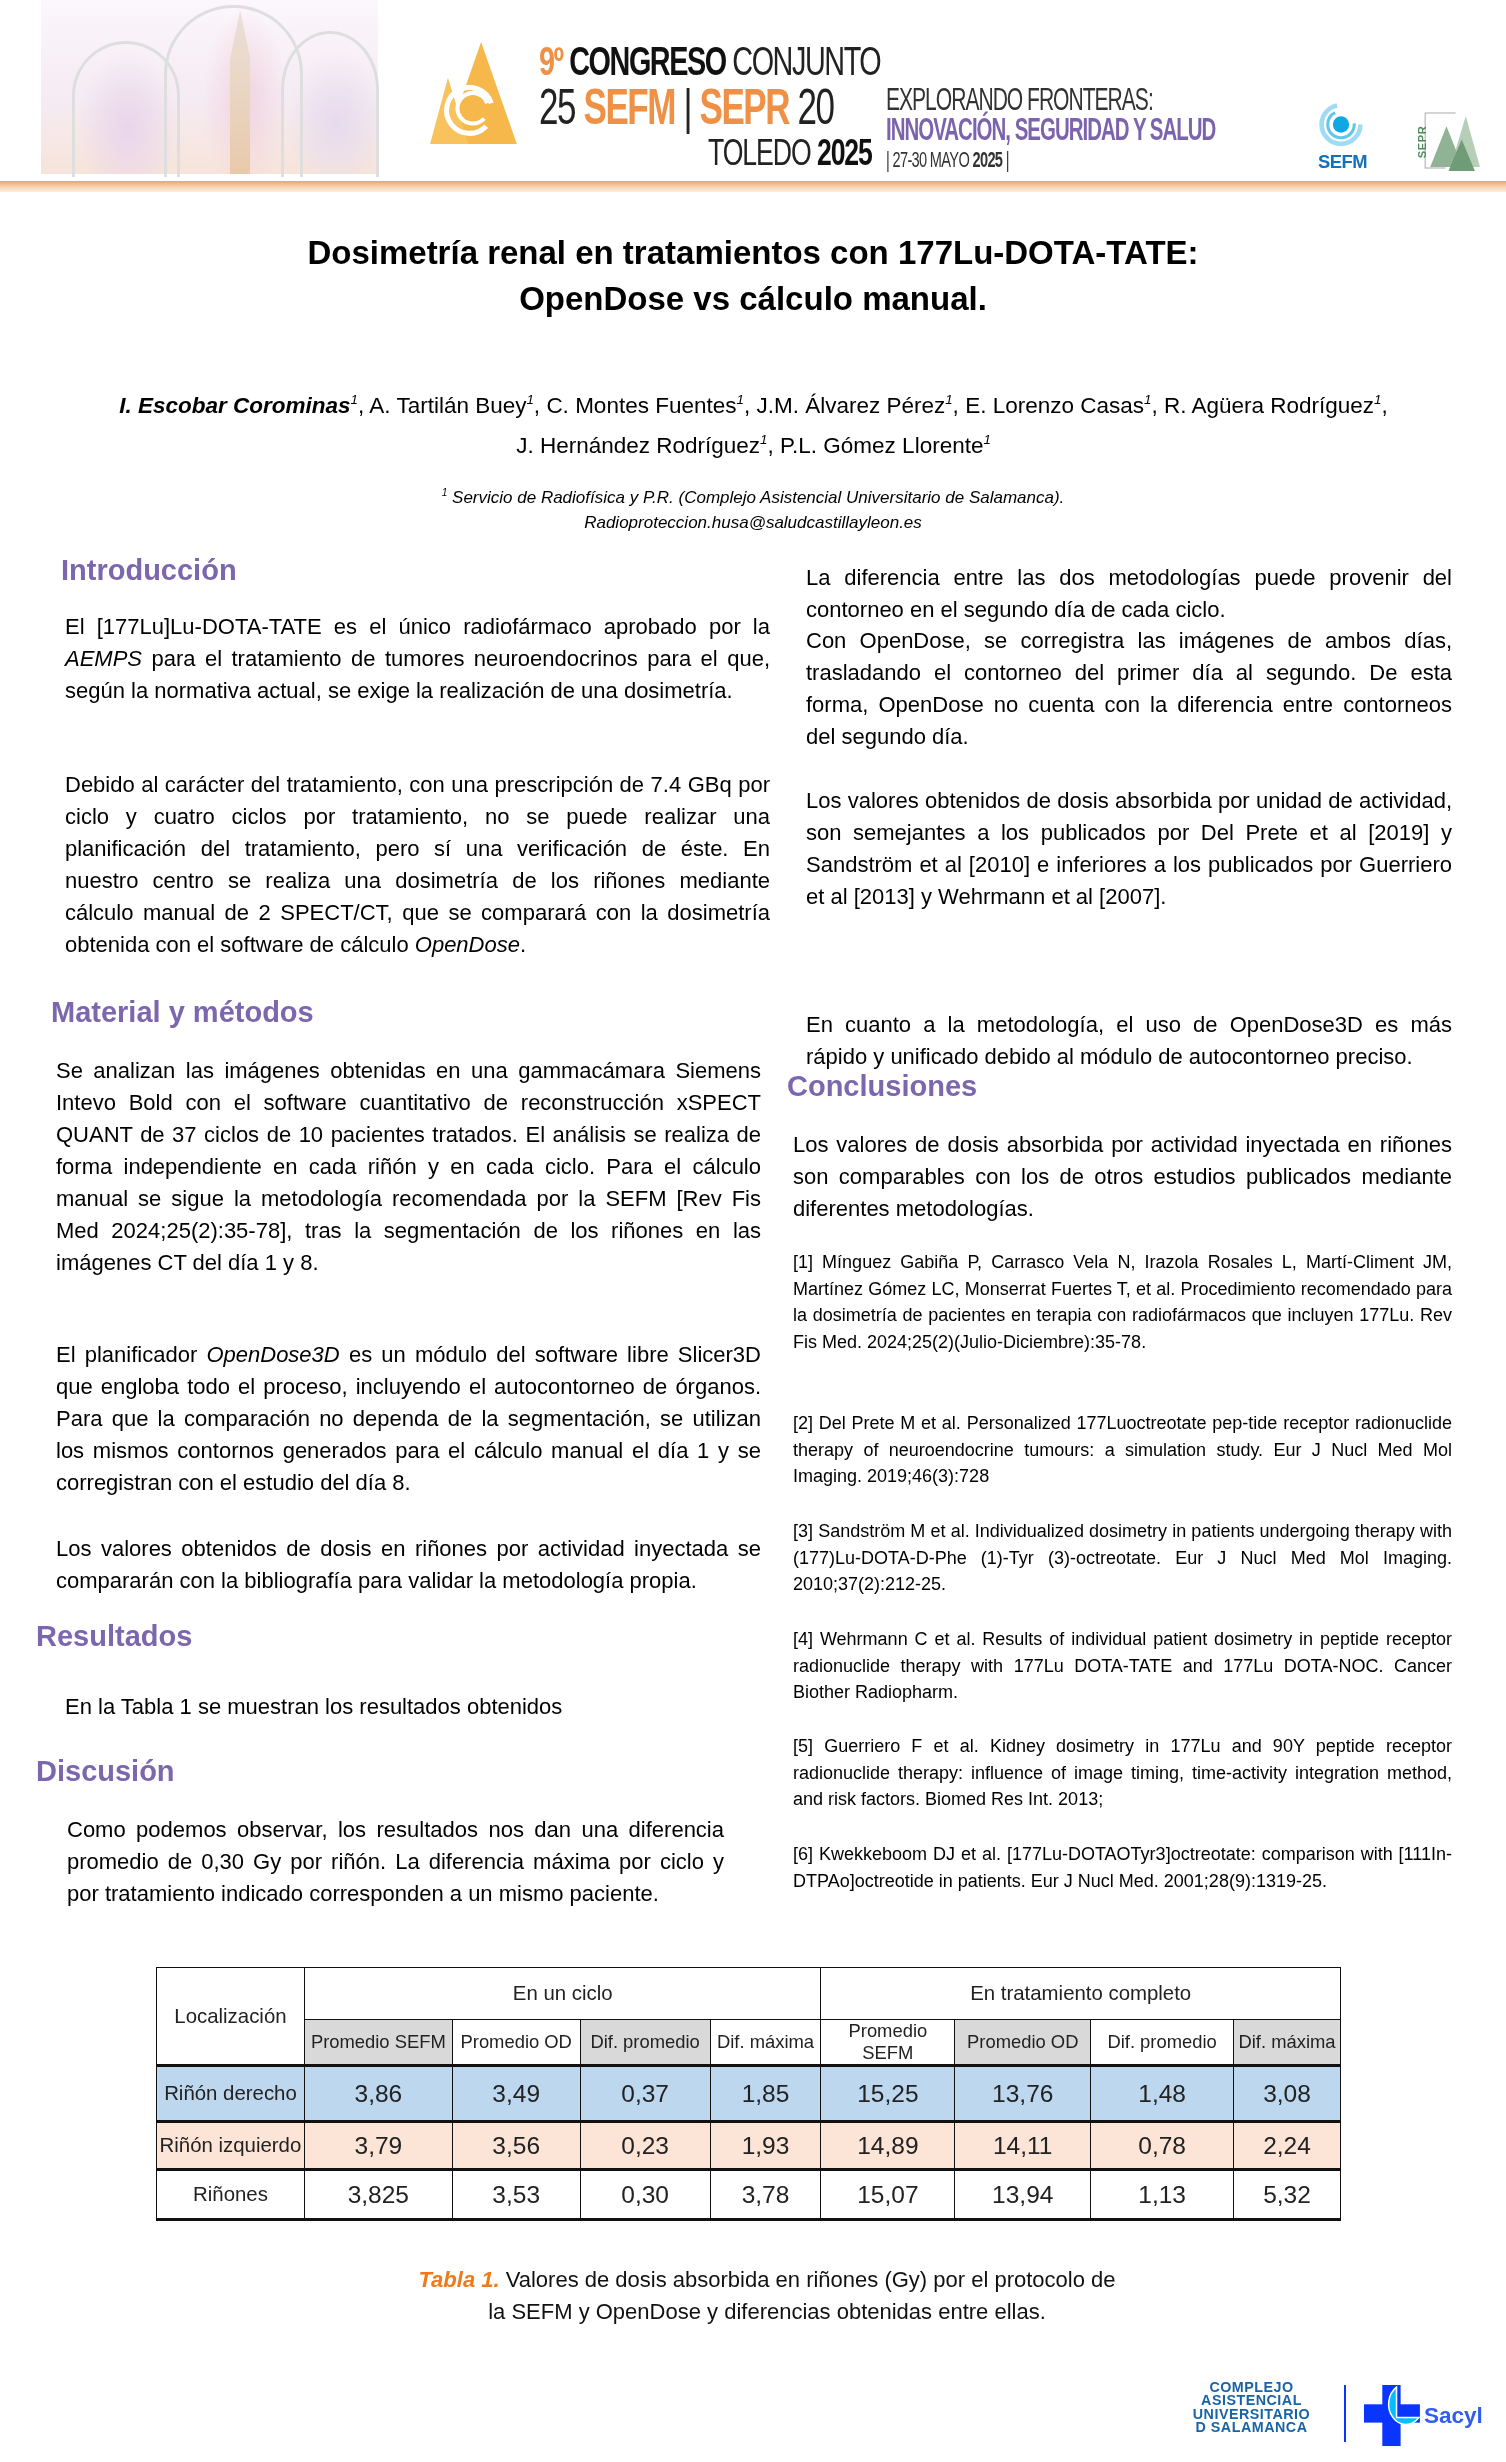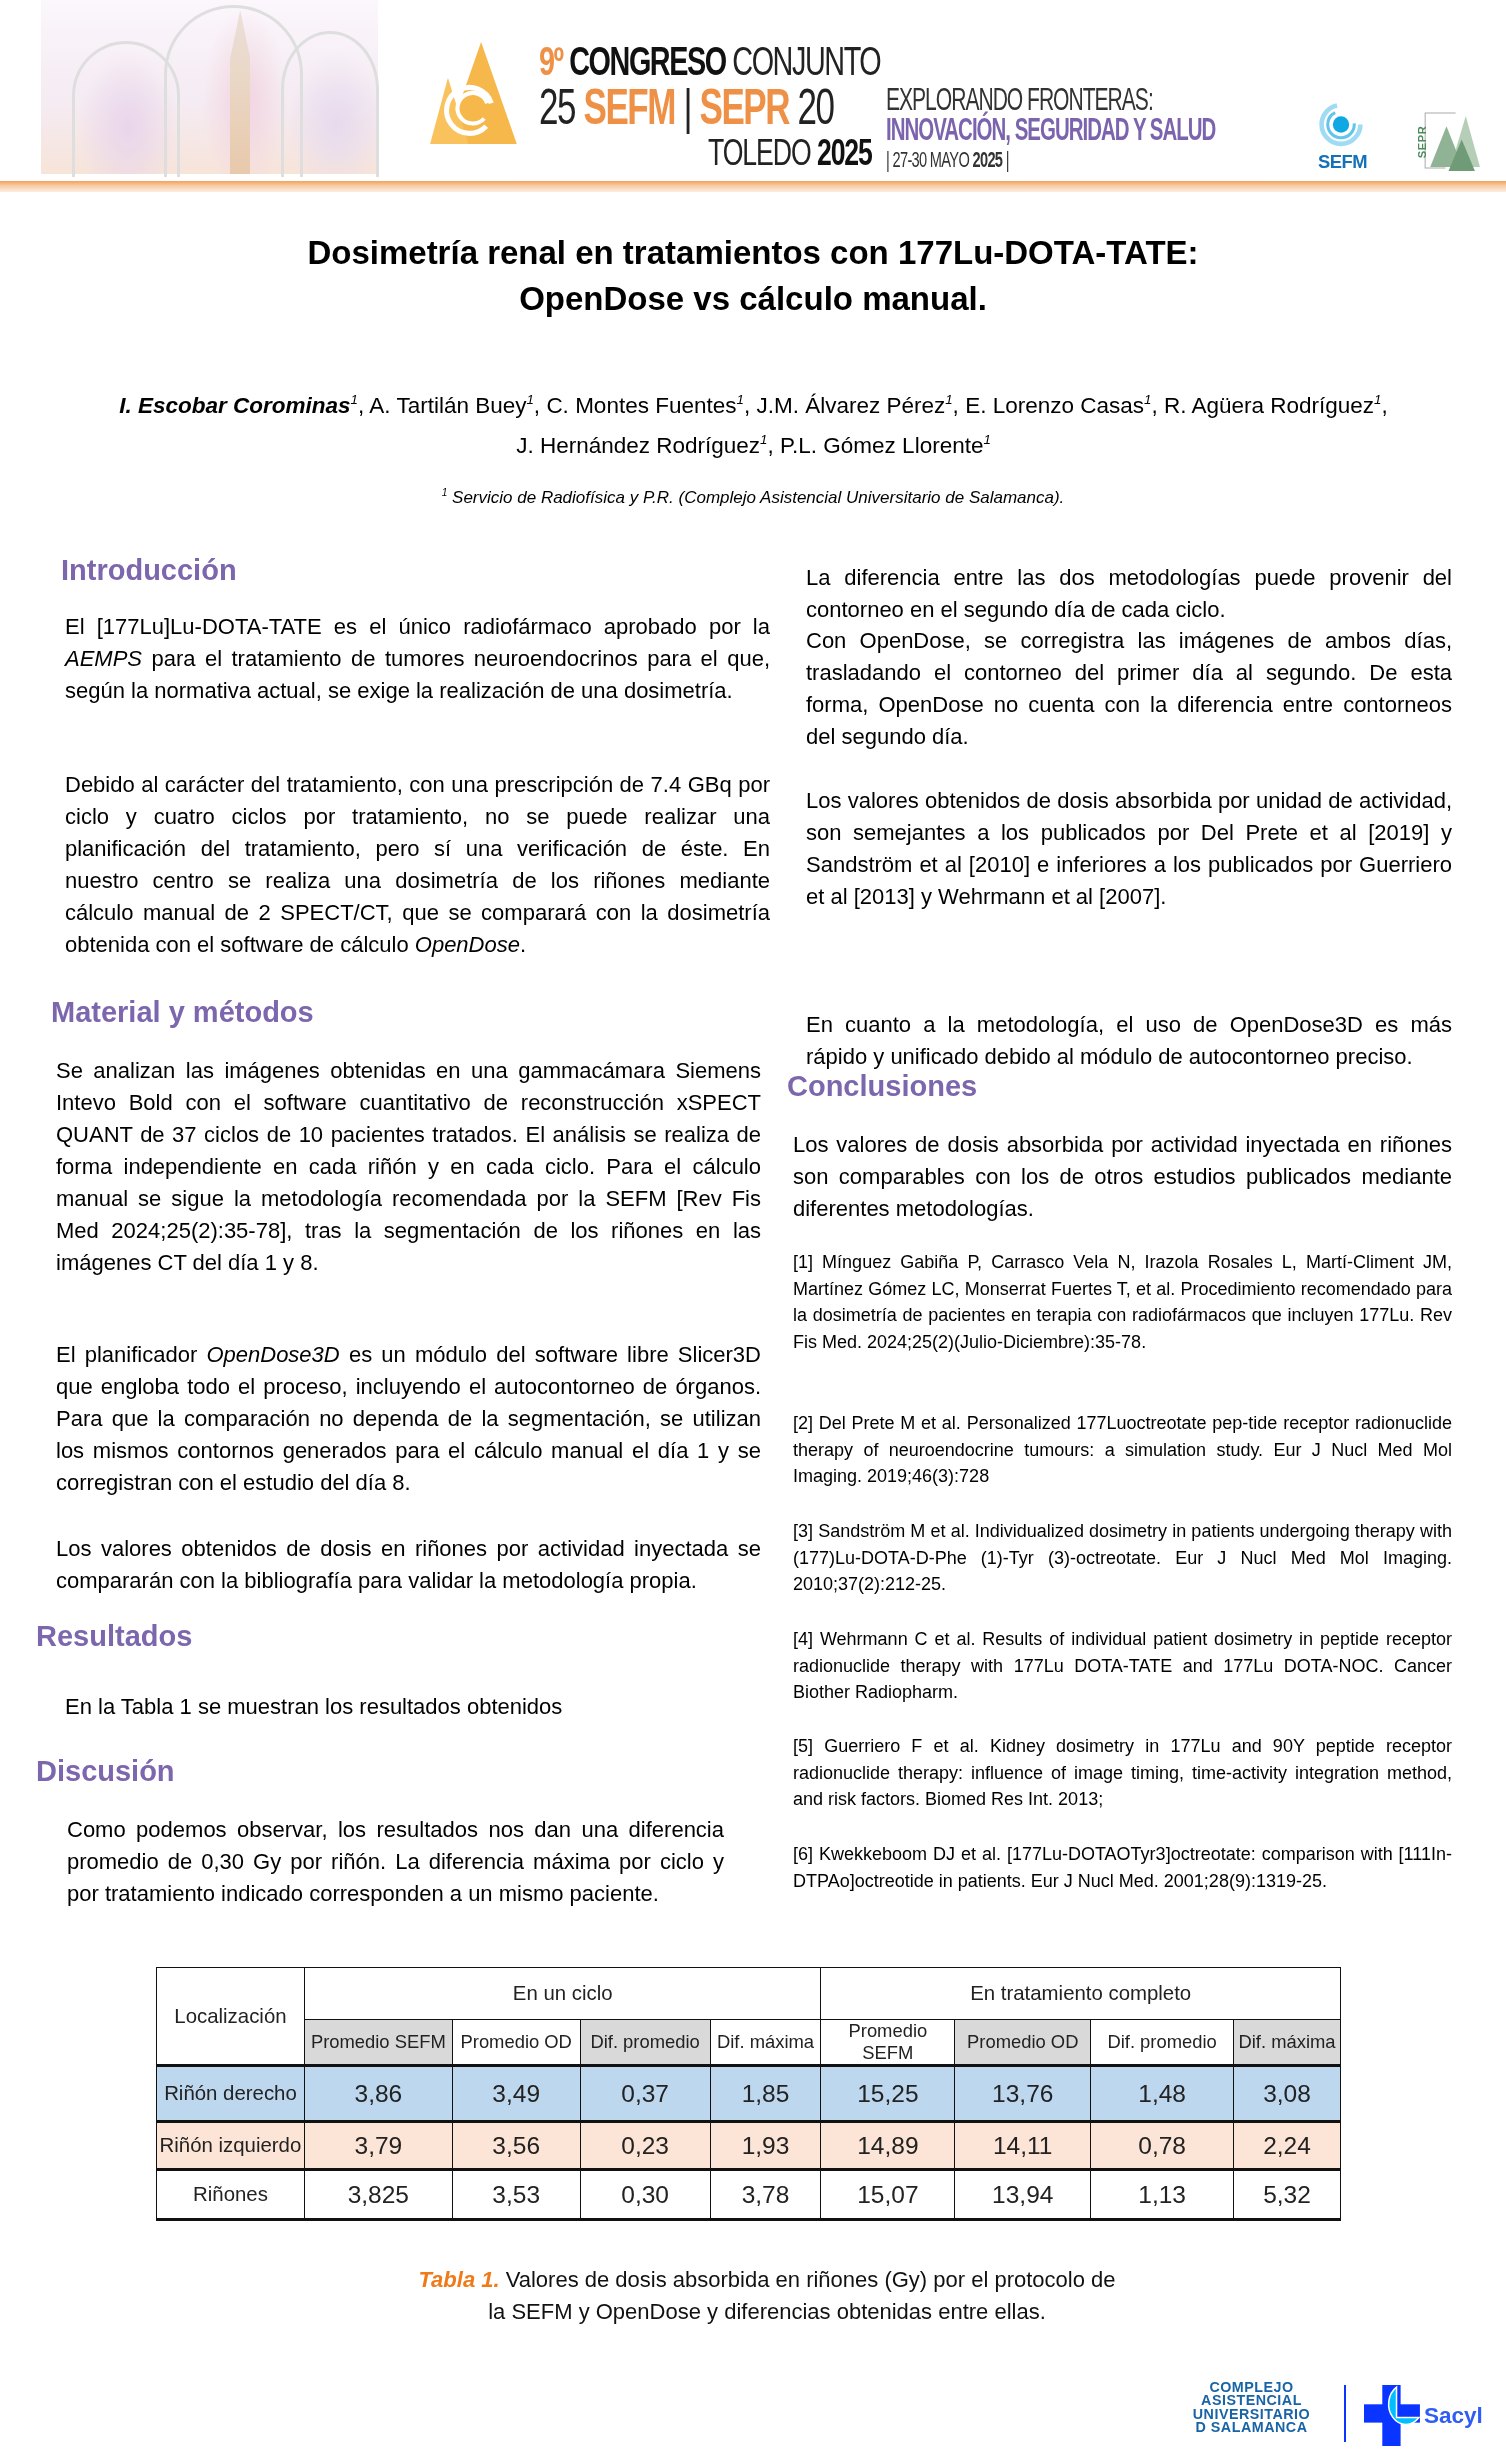--- a/index.html
+++ b/index.html
@@ -203,20 +203,21 @@
   <span>C. Montes Fuentes</span><sup>1</sup><span>, </span>
   <span>J.M. Álvarez Pérez</span><sup>1</sup><span>, </span>
   <span>E. Lorenzo Casas</span><sup>1</sup><span>, </span>
   <span>R. Agüera Rodríguez</span><sup>1</sup><span>,</span><br>
   <span>J. Hernández Rodríguez</span><sup>1</sup><span>, </span>
   <span>P.L. Gómez Llorente</span><sup>1</sup>
 </div>
 
 <div class="affil">
   <div><sup>1</sup> <span>Servicio de Radiofísica y P.R. (Complejo Asistencial Universitario de Salamanca).</span></div>
+  <div>Radioproteccion.husa@saludcastillayleon.es</div>
 </div>
 
 <div class="sec-title" style="left:61px; top:554px; width:715px;">Introducción</div>
 
 <div class="para" style="left:65px; top:611px; width:705px;">
   <span>El </span><b>[177Lu]Lu-DOTA-TATE</b><span> es el único radiofármaco aprobado por la </span><i>AEMPS</i><span> para el tratamiento de tumores neuroendocrinos para el que, según la normativa actual, se exige la realización de una dosimetría.</span>
 </div>
 <div class="para" style="left:65px; top:769px; width:705px;">
   <span>Debido al carácter del tratamiento, con una prescripción de 7.4 GBq por ciclo y cuatro ciclos por tratamiento, no se puede realizar una planificación del tratamiento, pero sí una verificación de éste. En nuestro centro se realiza una </span><b>dosimetría de los riñones mediante cálculo manual de 2 SPECT/CT</b><span>, que se comparará con la dosimetría obtenida con el software de cálculo </span><b><i>OpenDose</i></b><span>.</span>
 </div>

